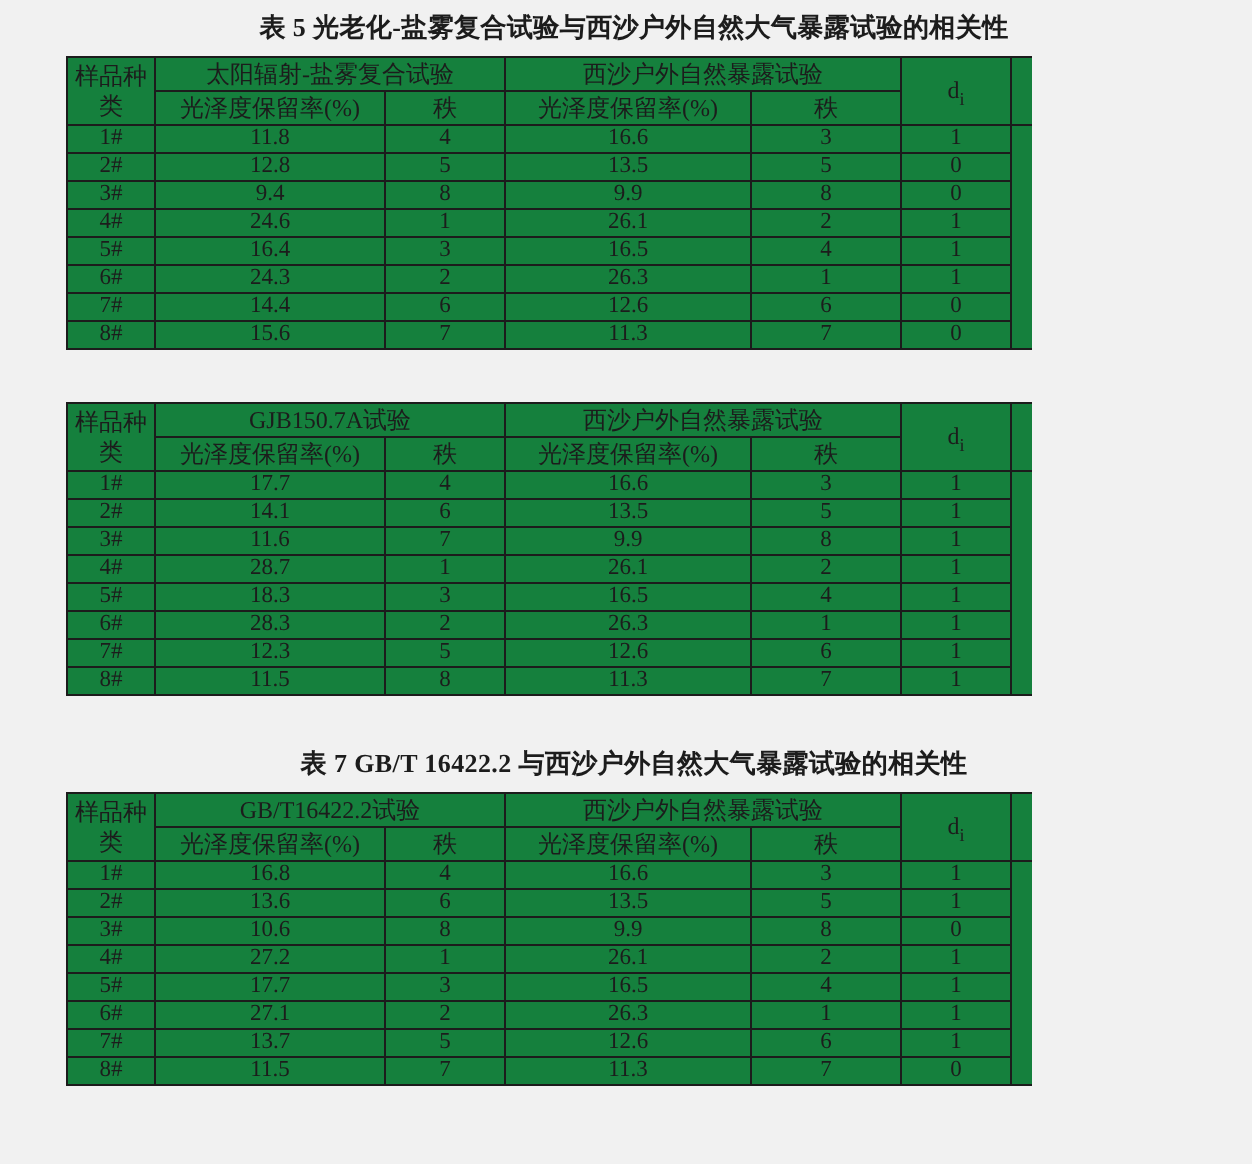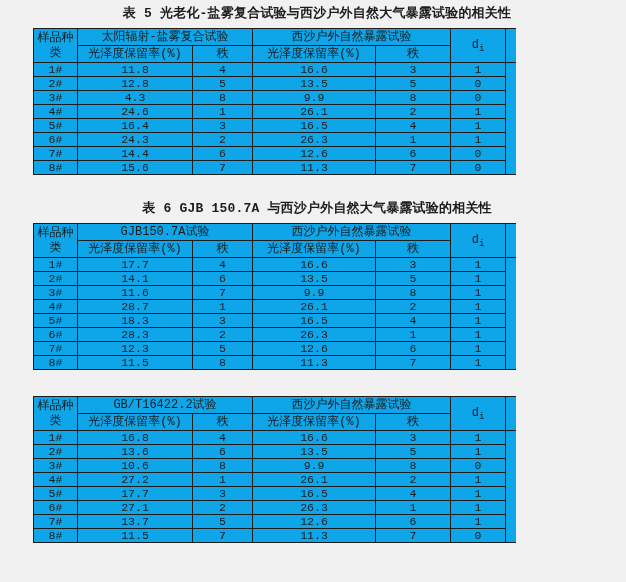--- a/index.html
+++ b/index.html
@@ -7,41 +7,40 @@
     width: 626px;
     background: #f1f1f1;
     font-family: "Liberation Serif", "DejaVu Serif", serif;
     color: #1c1c1c;
   }
   .page {
     width: 516px;
     height: 582px;
     padding-top: 6px;
     overflow: hidden;
-    font-family: Liberation Mono, monospace;
   }
   .table-section {
     width: 568px;
     margin-left: 33px;
     margin-bottom: 26px;
   }
   .tbl-title {
     font-size: 13px;
     font-weight: bold;
     text-align: center;
     line-height: 16px;
     margin-bottom: 6px;
     letter-spacing: 0.2px;
     white-space: nowrap;
   }
   table.data-table {
     border-collapse: collapse;
     table-layout: fixed;
     width: 568px;
-    background: #0ea5e9;
+    background: #15803d;
   }
   table.data-table th,
   table.data-table td {
     border: 1px solid #1c1c1c;
     text-align: center;
     vertical-align: middle;
     padding: 0 1px;
     overflow: hidden;
   }
   table.data-table th {
@@ -112,21 +111,21 @@
           <tr>
             <td>2#</td>
             <td>12.8</td>
             <td>5</td>
             <td>13.5</td>
             <td>5</td>
             <td>0</td>
           </tr>
           <tr>
             <td>3#</td>
-            <td>4.3</td>
+            <td>9.4</td>
             <td>8</td>
             <td>9.9</td>
             <td>8</td>
             <td>0</td>
           </tr>
           <tr>
             <td>4#</td>
             <td>24.6</td>
             <td>1</td>
             <td>26.1</td>
@@ -157,136 +156,136 @@
             <td>6</td>
             <td>0</td>
           </tr>
           <tr>
             <td>8#</td>
             <td>15.6</td>
             <td>7</td>
             <td>11.3</td>
             <td>7</td>
             <td>0</td>
-          </tr>
-        </tbody>
-    </table>
-  </section>
-
-  <section class="table-section">
-    <div class="tbl-title">表 6 GJB 150.7A 与西沙户外自然大气暴露试验的相关性</div>
-    <table class="data-table">
-      <colgroup>
-        <col class="c-sample">
-          <col class="c-gloss1">
-          <col class="c-rank1">
-        <col class="c-gloss2">
-          <col class="c-rank2">
-          <col class="c-di">
-          <col class="c-r">
-      </colgroup>
-      <thead>
-        <tr>
-          <th rowspan="2" class="sample-head">样品种类</th>
-          <th colspan="2">GJB150.7A试验</th>
-          <th colspan="2">西沙户外自然暴露试验</th>
-          <th rowspan="2"><span>d</span><sub class="di-sub">i</sub></th>
-          <th rowspan="2">R</th>
-        </tr>
-        <tr>
-          <th>光泽度保留率(%)</th>
-          <th>秩</th>
-          <th>光泽度保留率(%)</th>
-          <th>秩</th>
-        </tr>
-      </thead>
-      <tbody>
-          <tr>
-            <td>1#</td>
-            <td>17.7</td>
-            <td>4</td>
-            <td>16.6</td>
-            <td>3</td>
-            <td>1</td>
-            <td rowspan="8" class="r-cell">0.905</td>
-          </tr>
-          <tr>
-            <td>2#</td>
-            <td>14.1</td>
-            <td>6</td>
-            <td>13.5</td>
-            <td>5</td>
-            <td>1</td>
-          </tr>
-          <tr>
-            <td>3#</td>
-            <td>11.6</td>
-            <td>7</td>
-            <td>9.9</td>
-            <td>8</td>
-            <td>1</td>
-          </tr>
-          <tr>
-            <td>4#</td>
-            <td>28.7</td>
-            <td>1</td>
-            <td>26.1</td>
-            <td>2</td>
-            <td>1</td>
-          </tr>
-          <tr>
-            <td>5#</td>
-            <td>18.3</td>
-            <td>3</td>
-            <td>16.5</td>
-            <td>4</td>
-            <td>1</td>
-          </tr>
-          <tr>
-            <td>6#</td>
-            <td>28.3</td>
-            <td>2</td>
-            <td>26.3</td>
-            <td>1</td>
-            <td>1</td>
-          </tr>
-          <tr>
-            <td>7#</td>
-            <td>12.3</td>
-            <td>5</td>
-            <td>12.6</td>
-            <td>6</td>
-            <td>1</td>
-          </tr>
-          <tr>
-            <td>8#</td>
-            <td>11.5</td>
-            <td>8</td>
-            <td>11.3</td>
-            <td>7</td>
-            <td>1</td>
           </tr>
         </tbody>
     </table>
   </section>
 
   <section class="table-section">
     <table class="data-table">
       <colgroup>
         <col class="c-sample">
           <col class="c-gloss1">
           <col class="c-rank1">
         <col class="c-gloss2">
           <col class="c-rank2">
           <col class="c-di">
           <col class="c-r">
       </colgroup>
       <thead>
         <tr>
           <th rowspan="2" class="sample-head">样品种类</th>
+          <th colspan="2">GJB150.7A试验</th>
+          <th colspan="2">西沙户外自然暴露试验</th>
+          <th rowspan="2"><span>d</span><sub class="di-sub">i</sub></th>
+          <th rowspan="2">R</th>
+        </tr>
+        <tr>
+          <th>光泽度保留率(%)</th>
+          <th>秩</th>
+          <th>光泽度保留率(%)</th>
+          <th>秩</th>
+        </tr>
+      </thead>
+      <tbody>
+          <tr>
+            <td>1#</td>
+            <td>17.7</td>
+            <td>4</td>
+            <td>16.6</td>
+            <td>3</td>
+            <td>1</td>
+            <td rowspan="8" class="r-cell">0.905</td>
+          </tr>
+          <tr>
+            <td>2#</td>
+            <td>14.1</td>
+            <td>6</td>
+            <td>13.5</td>
+            <td>5</td>
+            <td>1</td>
+          </tr>
+          <tr>
+            <td>3#</td>
+            <td>11.6</td>
+            <td>7</td>
+            <td>9.9</td>
+            <td>8</td>
+            <td>1</td>
+          </tr>
+          <tr>
+            <td>4#</td>
+            <td>28.7</td>
+            <td>1</td>
+            <td>26.1</td>
+            <td>2</td>
+            <td>1</td>
+          </tr>
+          <tr>
+            <td>5#</td>
+            <td>18.3</td>
+            <td>3</td>
+            <td>16.5</td>
+            <td>4</td>
+            <td>1</td>
+          </tr>
+          <tr>
+            <td>6#</td>
+            <td>28.3</td>
+            <td>2</td>
+            <td>26.3</td>
+            <td>1</td>
+            <td>1</td>
+          </tr>
+          <tr>
+            <td>7#</td>
+            <td>12.3</td>
+            <td>5</td>
+            <td>12.6</td>
+            <td>6</td>
+            <td>1</td>
+          </tr>
+          <tr>
+            <td>8#</td>
+            <td>11.5</td>
+            <td>8</td>
+            <td>11.3</td>
+            <td>7</td>
+            <td>1</td>
+          </tr>
+        </tbody>
+    </table>
+  </section>
+
+  <section class="table-section">
+    <div class="tbl-title">表 7 GB/T 16422.2 与西沙户外自然大气暴露试验的相关性</div>
+    <table class="data-table">
+      <colgroup>
+        <col class="c-sample">
+          <col class="c-gloss1">
+          <col class="c-rank1">
+        <col class="c-gloss2">
+          <col class="c-rank2">
+          <col class="c-di">
+          <col class="c-r">
+      </colgroup>
+      <thead>
+        <tr>
+          <th rowspan="2" class="sample-head">样品种类</th>
           <th colspan="2">GB/T16422.2试验</th>
           <th colspan="2">西沙户外自然暴露试验</th>
           <th rowspan="2"><span>d</span><sub class="di-sub">i</sub></th>
           <th rowspan="2">R</th>
         </tr>
         <tr>
           <th>光泽度保留率(%)</th>
           <th>秩</th>
           <th>光泽度保留率(%)</th>
           <th>秩</th>

